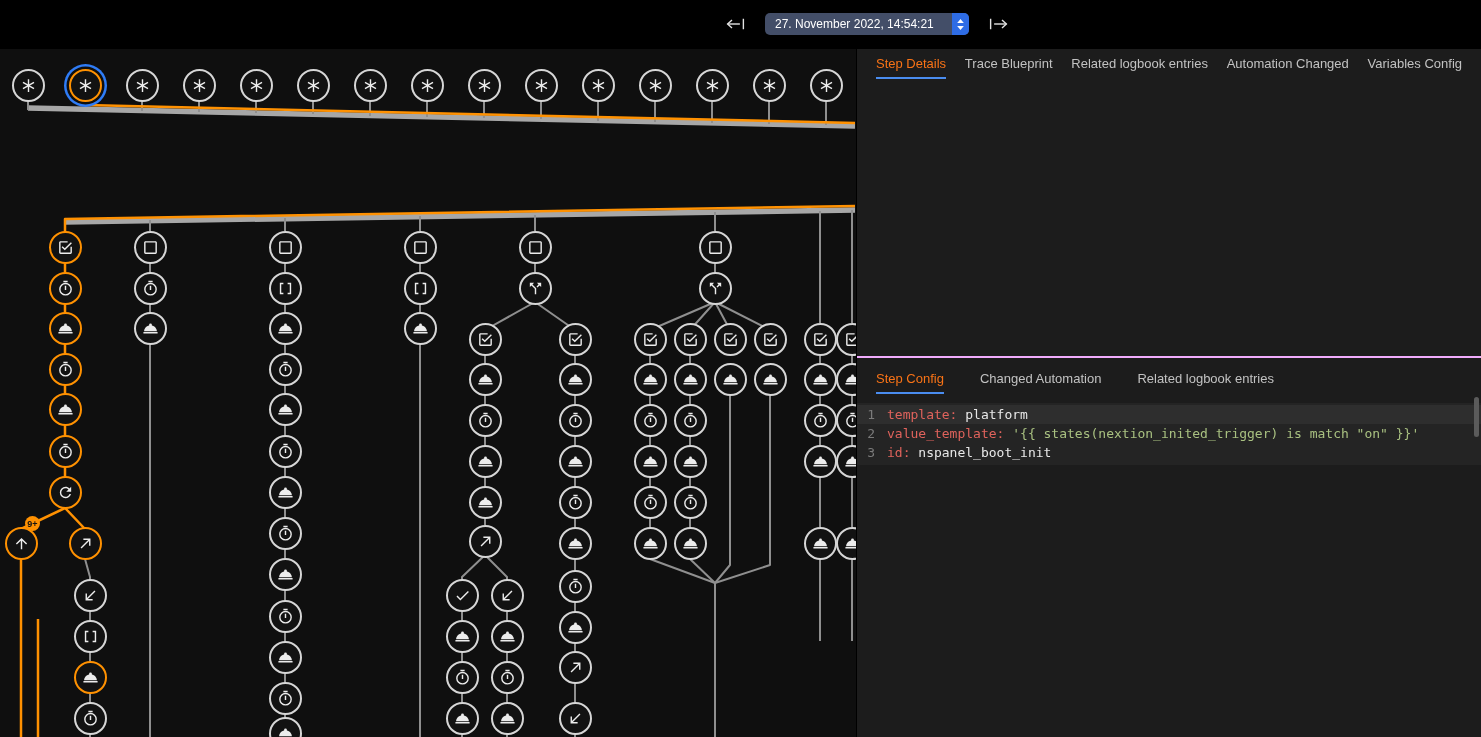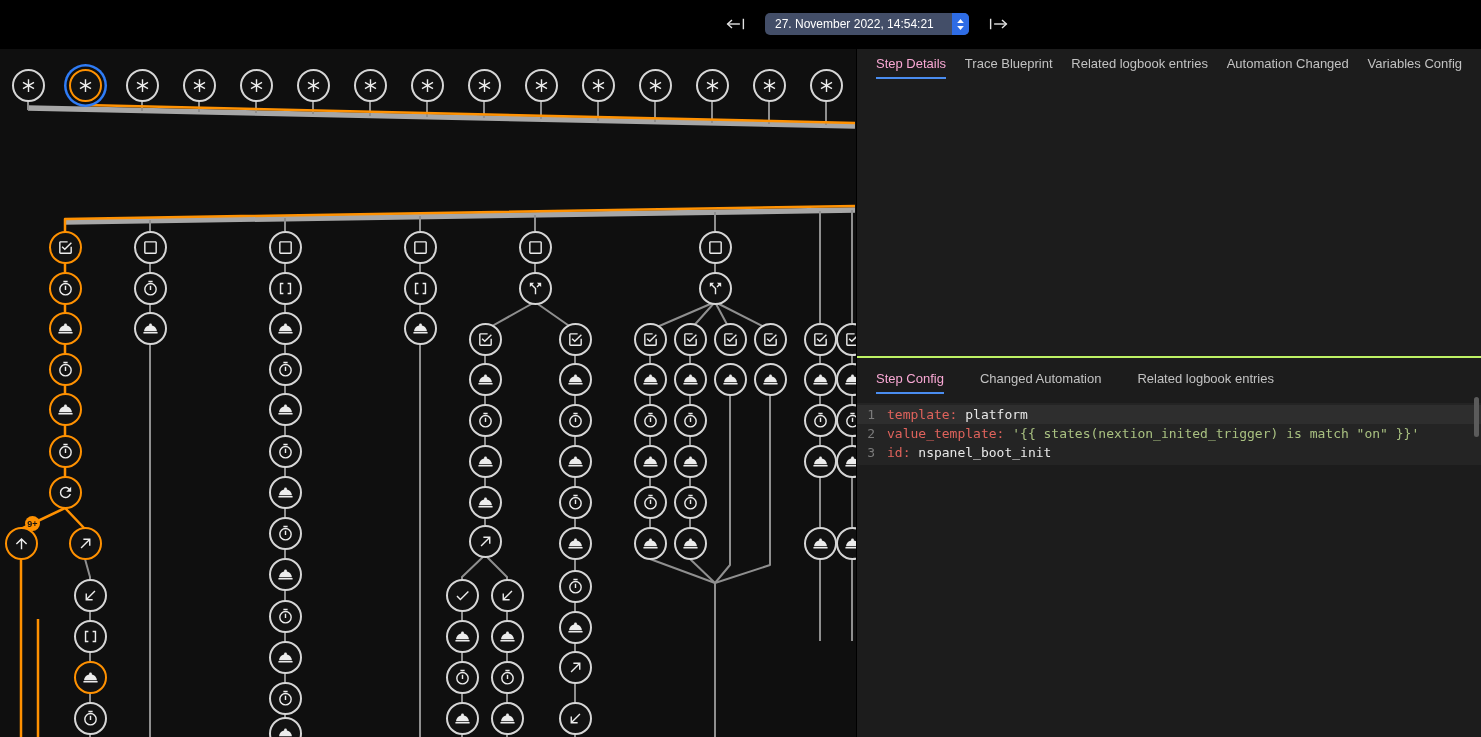--- a/index.html
+++ b/index.html
@@ -33,23 +33,23 @@
   .badge{
     position:absolute;width:15px;height:15px;border-radius:50%;background:#ff9101;
     color:#141414;font-size:9px;font-weight:bold;display:flex;align-items:center;justify-content:center;z-index:3;
   }
   
   .panel{position:absolute;left:856px;top:49px;width:625px;height:688px;background:#1c1c1c;border-left:1px solid #000;box-sizing:border-box;}
   .tabs{display:flex;align-items:stretch;height:30px;font-size:13px;color:#c2c2c2;}
   .tabs-top{justify-content:space-between;padding:0 19px;}
   .tabs-lower{gap:36px;padding:0 19px;margin-bottom:9px;}
   .tab{display:flex;align-items:center;border-bottom:2px solid transparent;cursor:pointer;white-space:nowrap;}
-  .tab.active{color:#f9a8d4;border-bottom-color:#4a8df0;}
+  .tab.active{color:#f97316;border-bottom-color:#4a8df0;}
   .executed{margin:23px 0 0 72px;color:#e4e4e4;font-size:14px;}
-  .lower{position:absolute;left:0;top:307px;width:625px;border-top:2px solid #bef264;padding-top:6px;}
+  .lower{position:absolute;left:0;top:307px;width:625px;border-top:2px solid #f0abfc;padding-top:6px;}
   .code{font-family:"DejaVu Sans Mono",monospace;font-size:13px;line-height:19px;background:#242424;padding:2px 0 3px 0;}
   .row{display:flex;white-space:pre;}
   .row.hl{background:#2e2e2e;}
   .gutter{width:18px;text-align:right;color:#7b7b7b;margin-right:12px;flex:none;}
   .tok.key{color:#e0635c;}
   .tok.plain{color:#e8e8e8;}
   .tok.str{color:#a9c181;}
   .code-thumb{position:absolute;right:2px;top:41px;width:5px;height:40px;background:#5b5b5b;border-radius:3px;}
 </style>
 </head>

